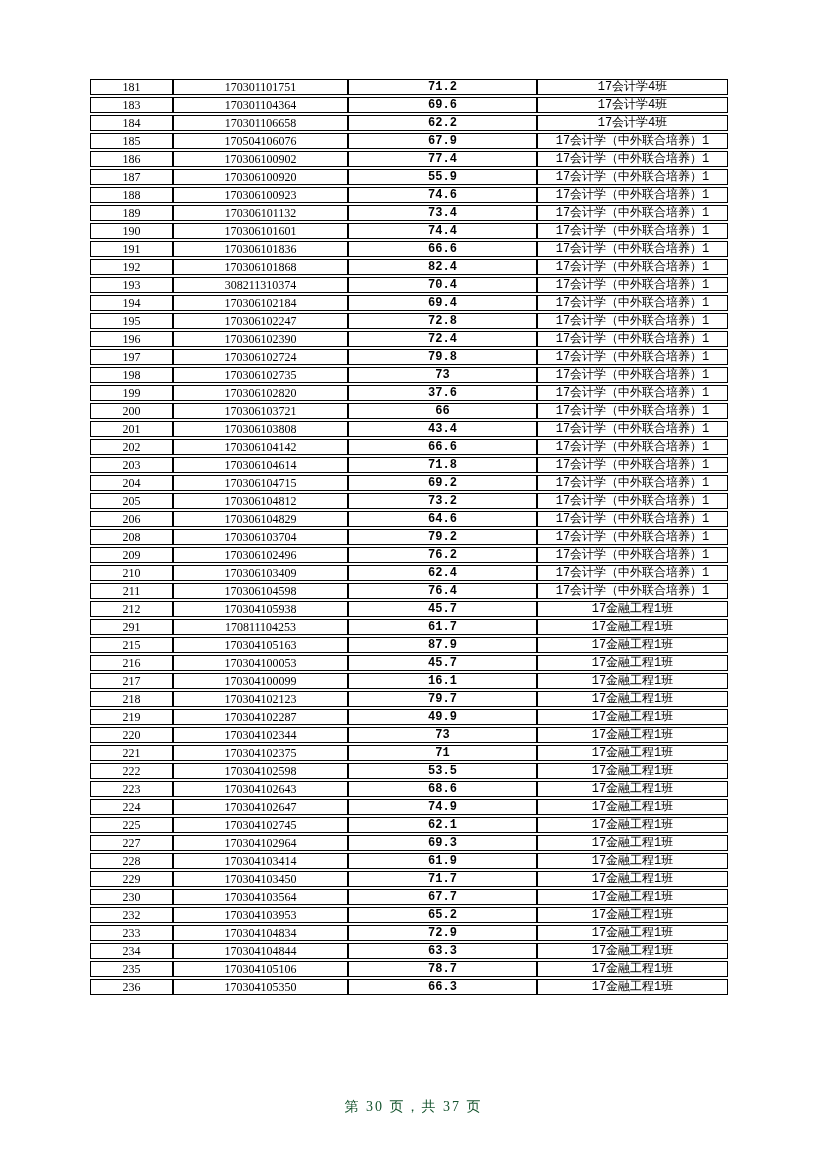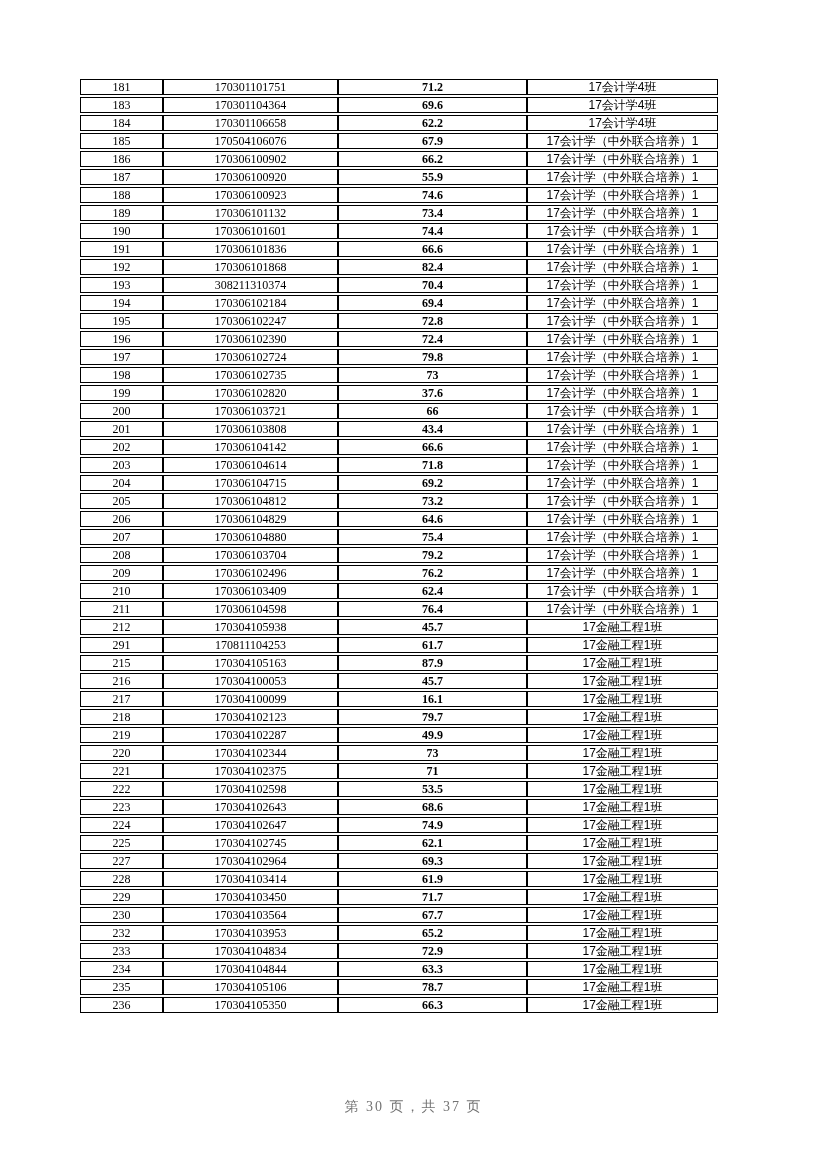--- a/index.html
+++ b/index.html
@@ -11,55 +11,55 @@
     position: relative;
     width: 827px;
     height: 1169px;
     background: #ffffff;
     color: #000000;
     font-family: "Liberation Serif", "DejaVu Serif", serif;
     overflow: hidden;
   }
   table.score-table {
     position: absolute;
-    left: 80px;
+    left: 90px;
     top: 77px;
     width: 638px;
     table-layout: fixed;
     border-collapse: separate;
     border-spacing: 0 2px;
   }
   table.score-table td {
     box-sizing: border-box;
     border: 1px solid #000000;
     height: 16px;
     padding: 0;
     text-align: center;
     vertical-align: middle;
     font-size: 12px;
     line-height: 14px;
     white-space: nowrap;
     overflow: hidden;
   }
   td.col-rank { }
   td.col-student_id { }
-  td.col-score { font-weight: bold; }
+  td.col-score { font-weight: bold; font-family: Liberation Mono, monospace; }
   td.col-class_name {
     font-size: 13.5px;
-    font-family: Liberation Sans, sans-serif;
+    font-family: Liberation Mono, monospace;
   }
   .footer {
     position: absolute;
     top: 1098px;
     left: 0;
     width: 827px;
     text-align: center;
     font-size: 14px;
     letter-spacing: 2px;
-    color: #737373;
+    color: #14532d;
   }
 </style>
 </head>
 <body>
 
 <div class="page">
 
   <table class="score-table">
     <colgroup>
       <col style="width:83px">
@@ -88,21 +88,21 @@
         </tr>
         <tr>
           <td class="col-rank">185</td>
           <td class="col-student_id">170504106076</td>
           <td class="col-score">67.9</td>
           <td class="col-class_name">17会计学（中外联合培养）1</td>
         </tr>
         <tr>
           <td class="col-rank">186</td>
           <td class="col-student_id">170306100902</td>
-          <td class="col-score">66.2</td>
+          <td class="col-score">77.4</td>
           <td class="col-class_name">17会计学（中外联合培养）1</td>
         </tr>
         <tr>
           <td class="col-rank">187</td>
           <td class="col-student_id">170306100920</td>
           <td class="col-score">55.9</td>
           <td class="col-class_name">17会计学（中外联合培养）1</td>
         </tr>
         <tr>
           <td class="col-rank">188</td>
@@ -212,26 +212,20 @@
           <td class="col-score">73.2</td>
           <td class="col-class_name">17会计学（中外联合培养）1</td>
         </tr>
         <tr>
           <td class="col-rank">206</td>
           <td class="col-student_id">170306104829</td>
           <td class="col-score">64.6</td>
           <td class="col-class_name">17会计学（中外联合培养）1</td>
         </tr>
         <tr>
-          <td class="col-rank">207</td>
-          <td class="col-student_id">170306104880</td>
-          <td class="col-score">75.4</td>
-          <td class="col-class_name">17会计学（中外联合培养）1</td>
-        </tr>
-        <tr>
           <td class="col-rank">208</td>
           <td class="col-student_id">170306103704</td>
           <td class="col-score">79.2</td>
           <td class="col-class_name">17会计学（中外联合培养）1</td>
         </tr>
         <tr>
           <td class="col-rank">209</td>
           <td class="col-student_id">170306102496</td>
           <td class="col-score">76.2</td>
           <td class="col-class_name">17会计学（中外联合培养）1</td>

